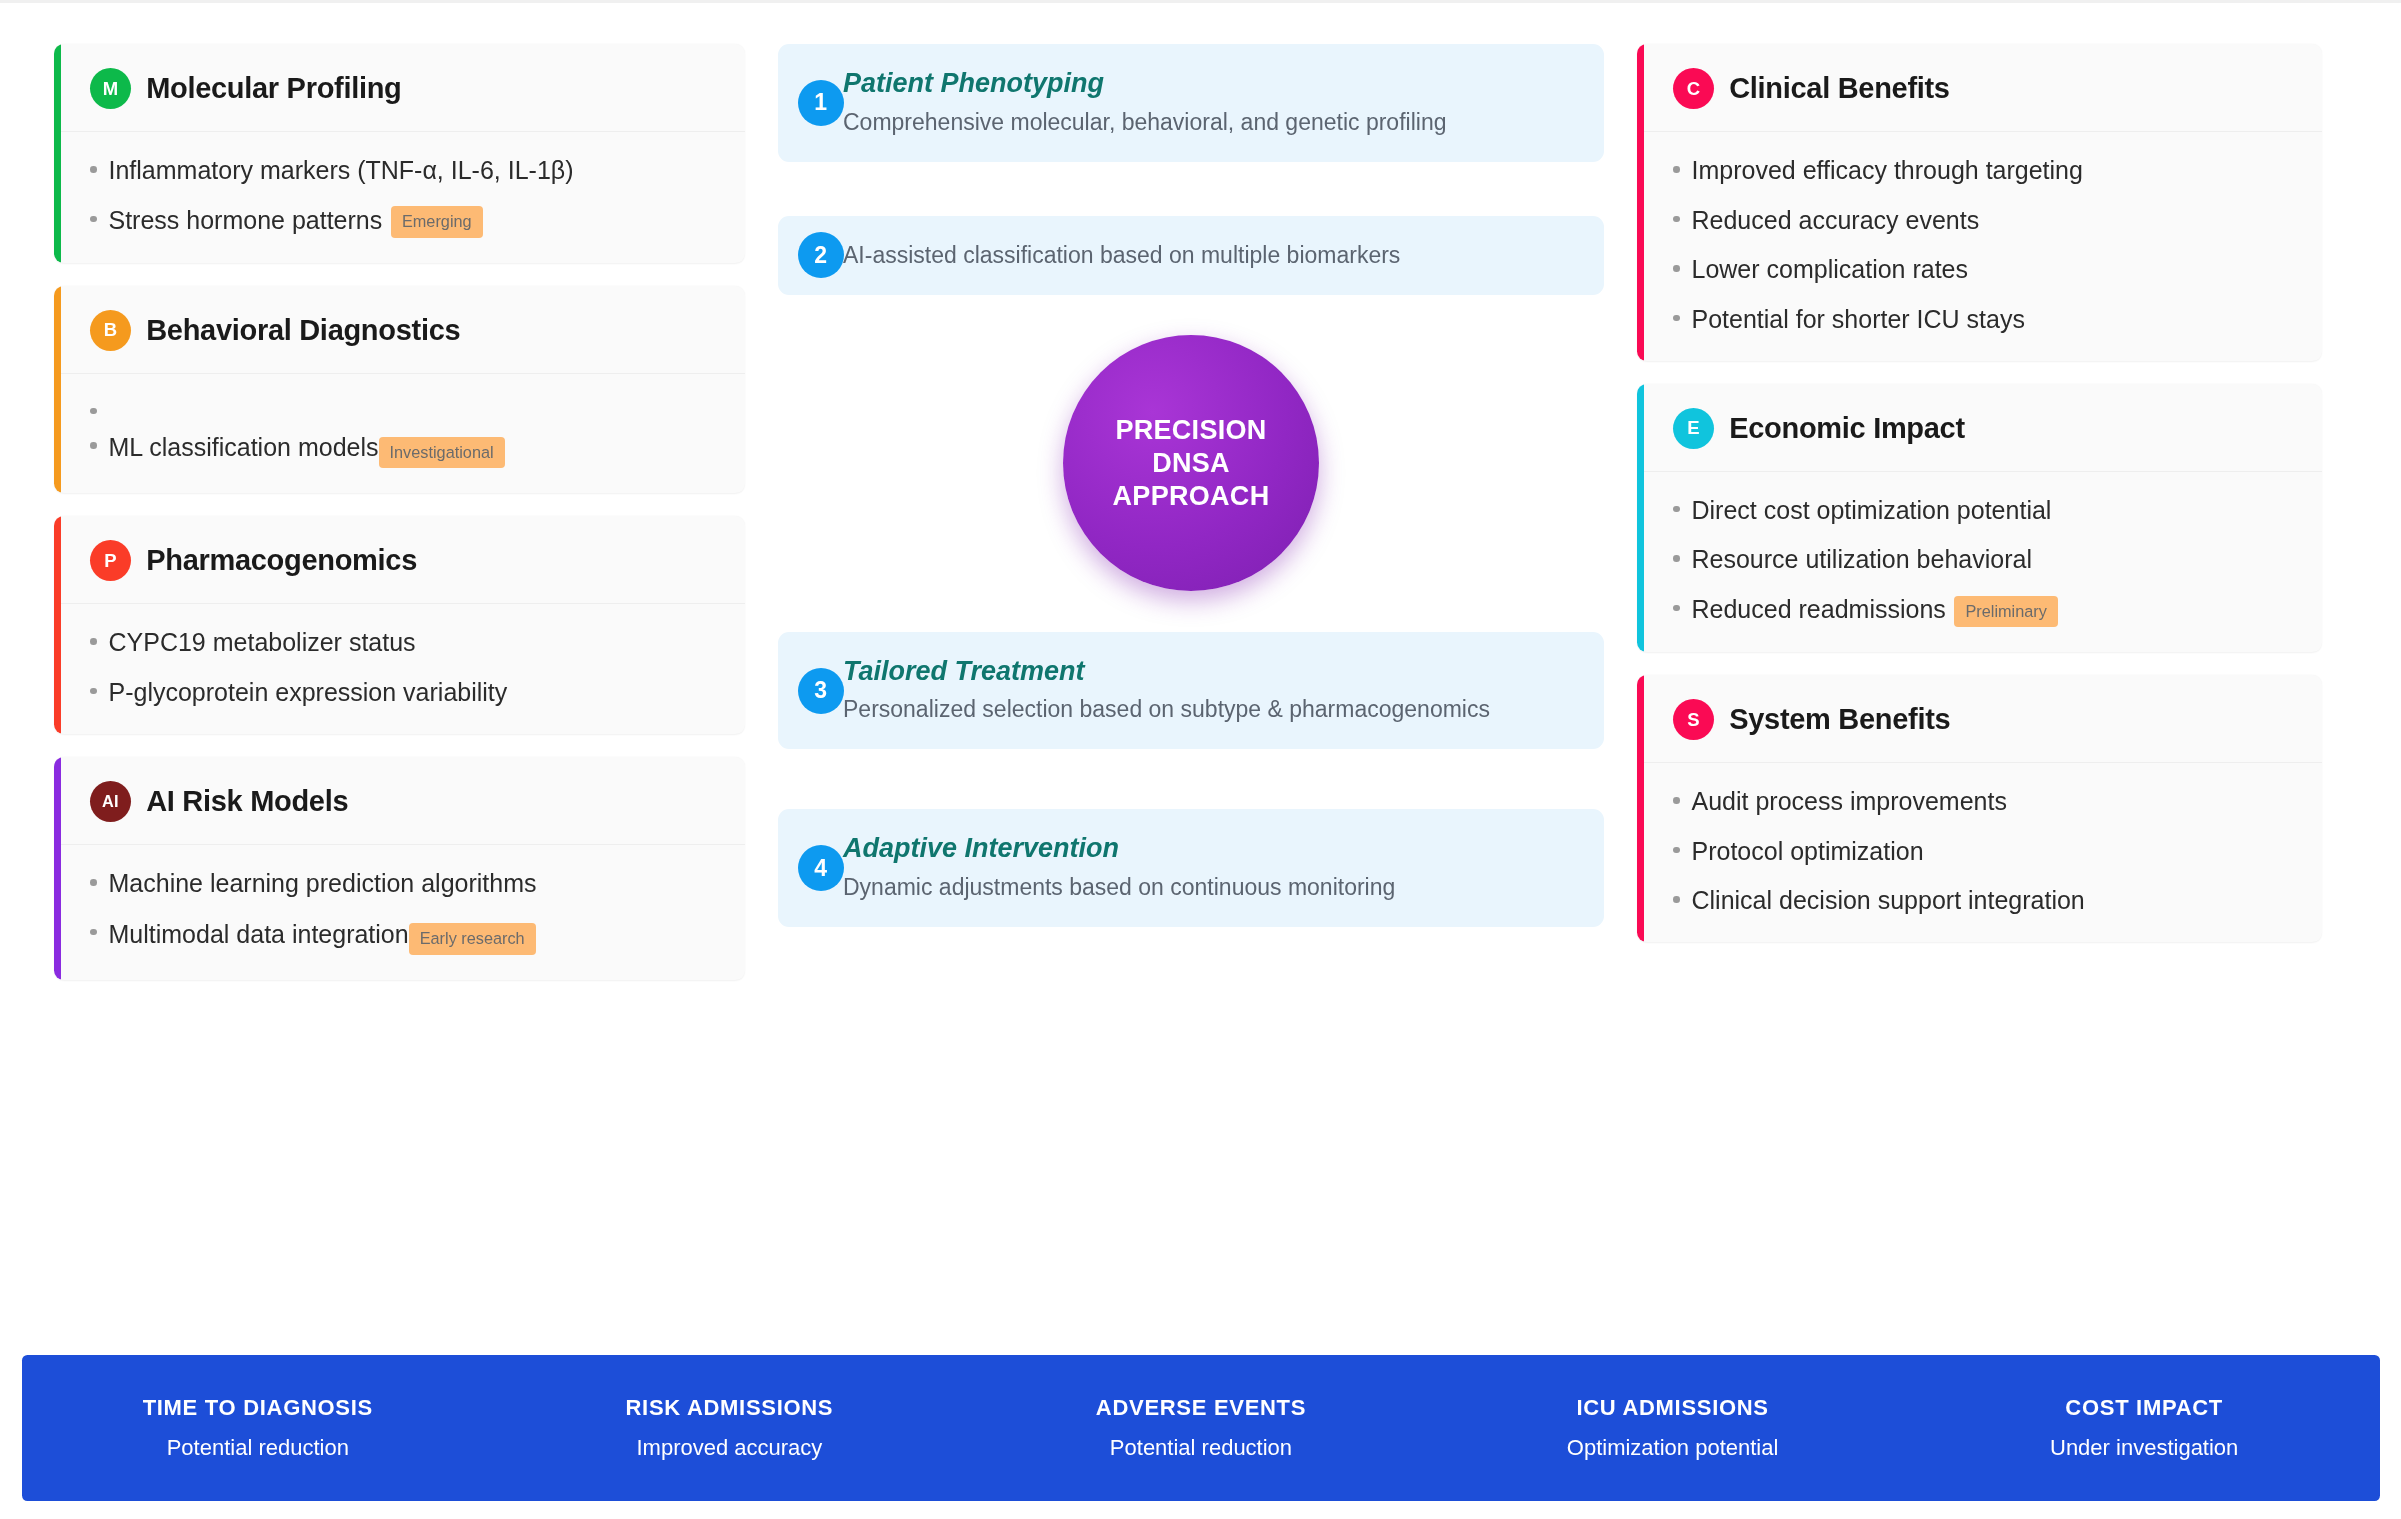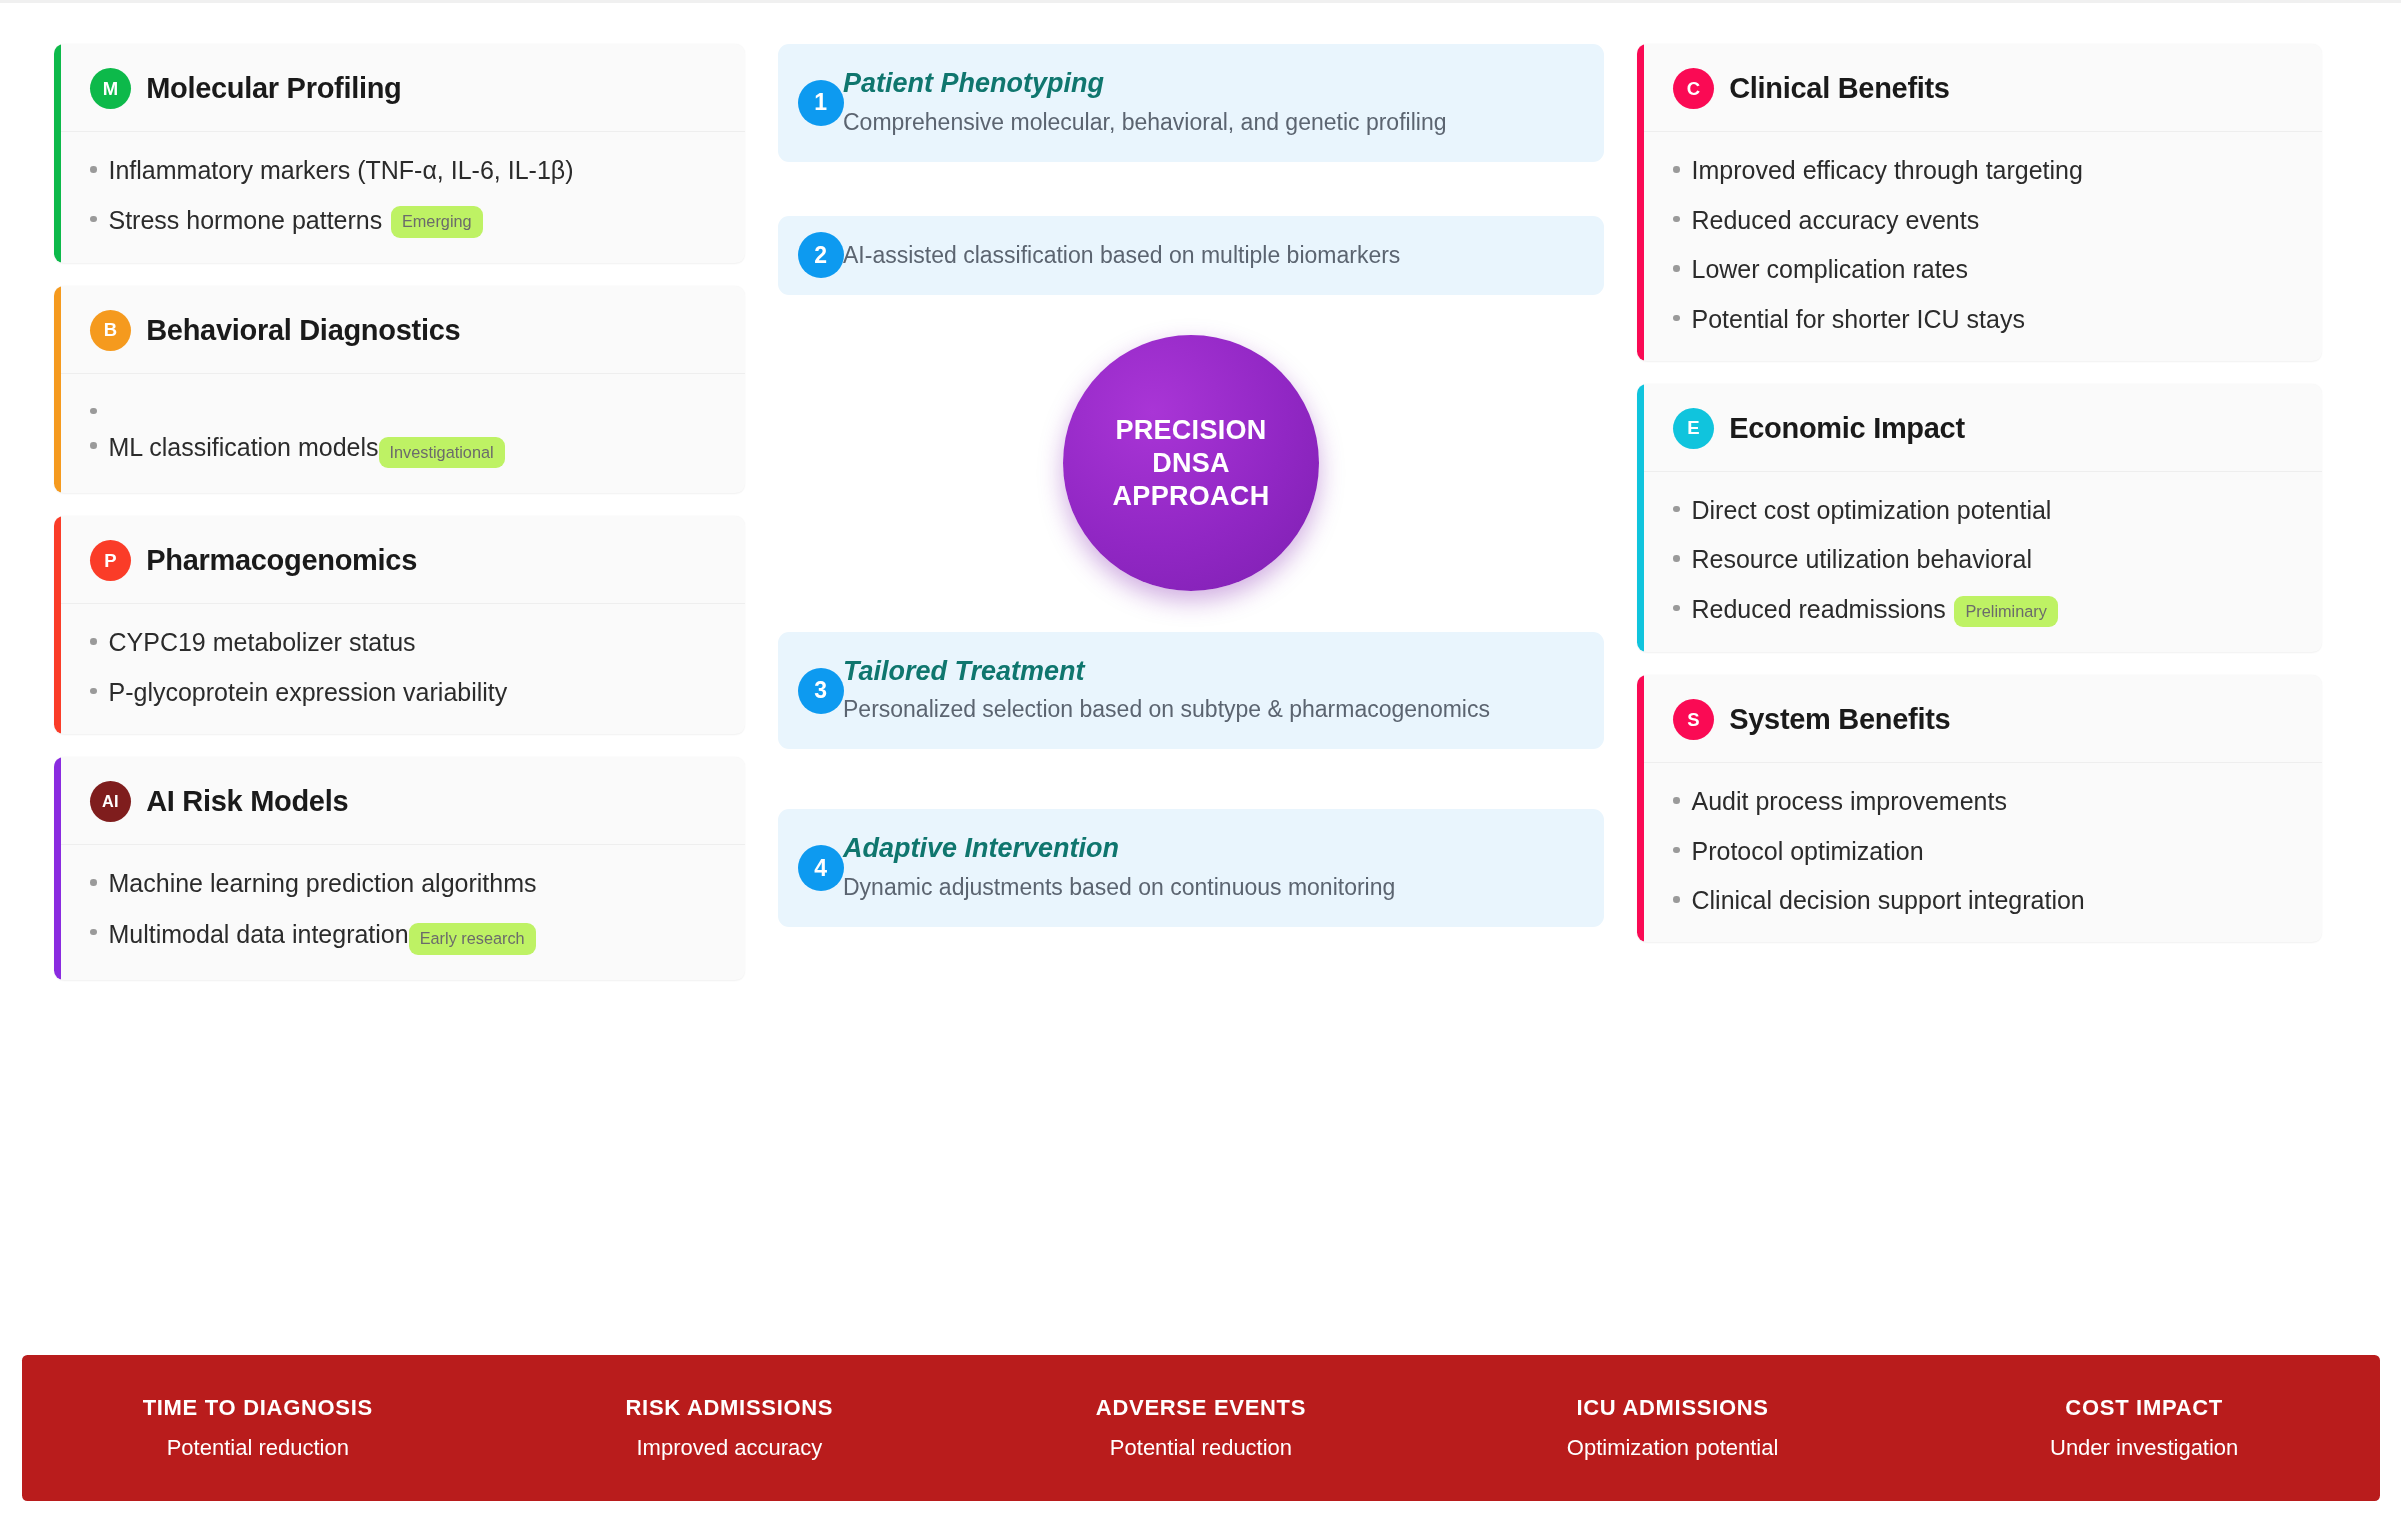--- a/index.html
+++ b/index.html
@@ -100,25 +100,25 @@
     background: #9a9a9a;
     margin-top: 12px;
   }
   .bullet-text {
     font-size: 25px;
     line-height: 1.33;
     color: #2b2b2b;
   }
   .tag {
     display: inline-block;
-    background: #bef264;
+    background: #fdba74;
     color: #6b6b6b;
     font-size: 16.3px;
     padding: 4.9px 11px;
-    border-radius: 9px;
+    border-radius: 4px;
     margin-left: 8.7px;
     vertical-align: middle;
     white-space: nowrap;
   }
   .tag.block { margin-left: 0; margin-top: 6.5px; }
 
   
   .step {
     position: relative;
     background: #e9f5fd;
@@ -181,21 +181,21 @@
     text-align: center;
   }
 
   
   .footer {
     position: absolute;
     left: 22px;
     bottom: 18.5px;
     width: 2358px;
     height: 146px;
-    background: #b91c1c;
+    background: #1d4ed8;
     border-radius: 5.4px;
     display: flex;
     align-items: center;
   }
   .metric {
     flex: 1 1 0;
     text-align: center;
     color: #ffffff;
   }
   .metric-label {

